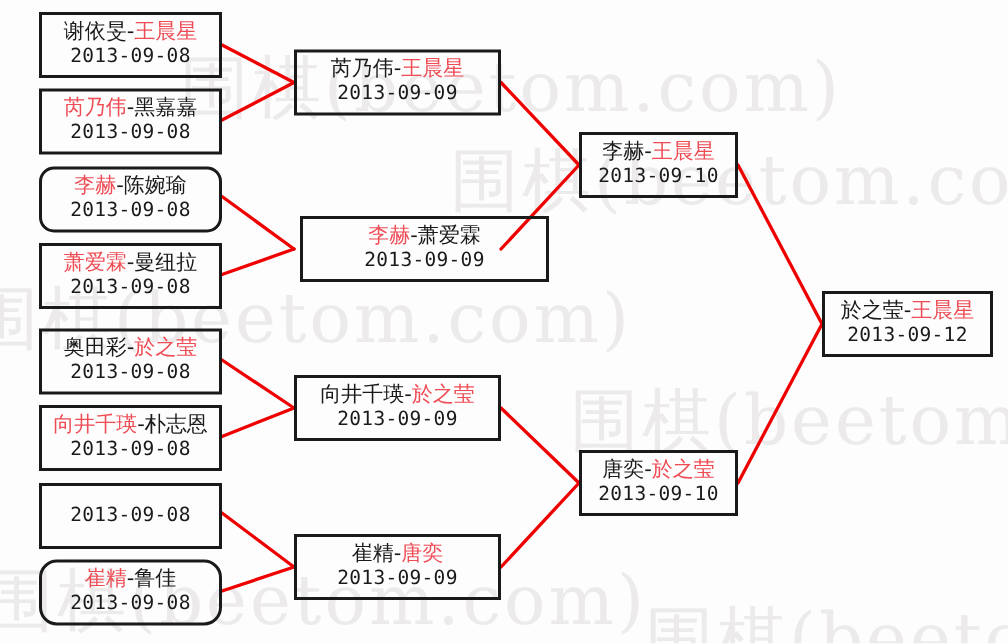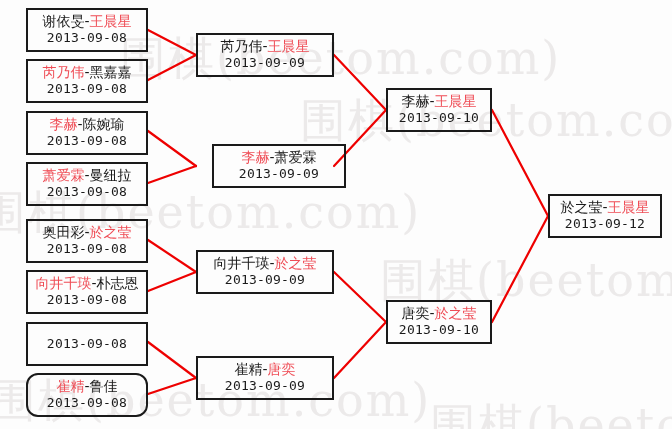--- a/index.html
+++ b/index.html
@@ -126,21 +126,21 @@
     <div class="match-date">2013-09-08</div>
   </div>
 
   <div class="match-box" style="left:26px; top:59px; width:122px; height:44px;">
     <div class="match-players">
       <span class="winner">芮乃伟</span><span class="sep">-</span><span class="loser">黑嘉嘉</span>
     </div>
     <div class="match-date">2013-09-08</div>
   </div>
 
-  <div class="match-box" style="left:26px; top:111px; width:122px; height:44px;">
+  <div class="match-box" style="left:26px; top:111px; width:122px; height:44px;border-radius:10px;">
     <div class="match-players">
       <span class="winner">李赫</span><span class="sep">-</span><span class="loser">陈婉瑜</span>
     </div>
     <div class="match-date">2013-09-08</div>
   </div>
 
   <div class="match-box" style="left:26px; top:162px; width:122px; height:44px;">
     <div class="match-players">
       <span class="winner">萧爱霖</span><span class="sep">-</span><span class="loser">曼纽拉</span>
     </div>
@@ -172,21 +172,21 @@
     <div class="match-date">2013-09-08</div>
   </div>
 
   <div class="match-box" style="left:196px; top:33px; width:138px; height:44px;">
     <div class="match-players">
       <span class="loser">芮乃伟</span><span class="sep">-</span><span class="winner">王晨星</span>
     </div>
     <div class="match-date">2013-09-09</div>
   </div>
 
-  <div class="match-box" style="left:212px; top:144px; width:134px; height:44px;">
+  <div class="match-box" style="left:200px; top:144px; width:166px; height:44px;">
     <div class="match-players">
       <span class="winner">李赫</span><span class="sep">-</span><span class="loser">萧爱霖</span>
     </div>
     <div class="match-date">2013-09-09</div>
   </div>
 
   <div class="match-box" style="left:196px; top:250px; width:138px; height:44px;">
     <div class="match-players">
       <span class="loser">向井千瑛</span><span class="sep">-</span><span class="winner">於之莹</span>
     </div>

